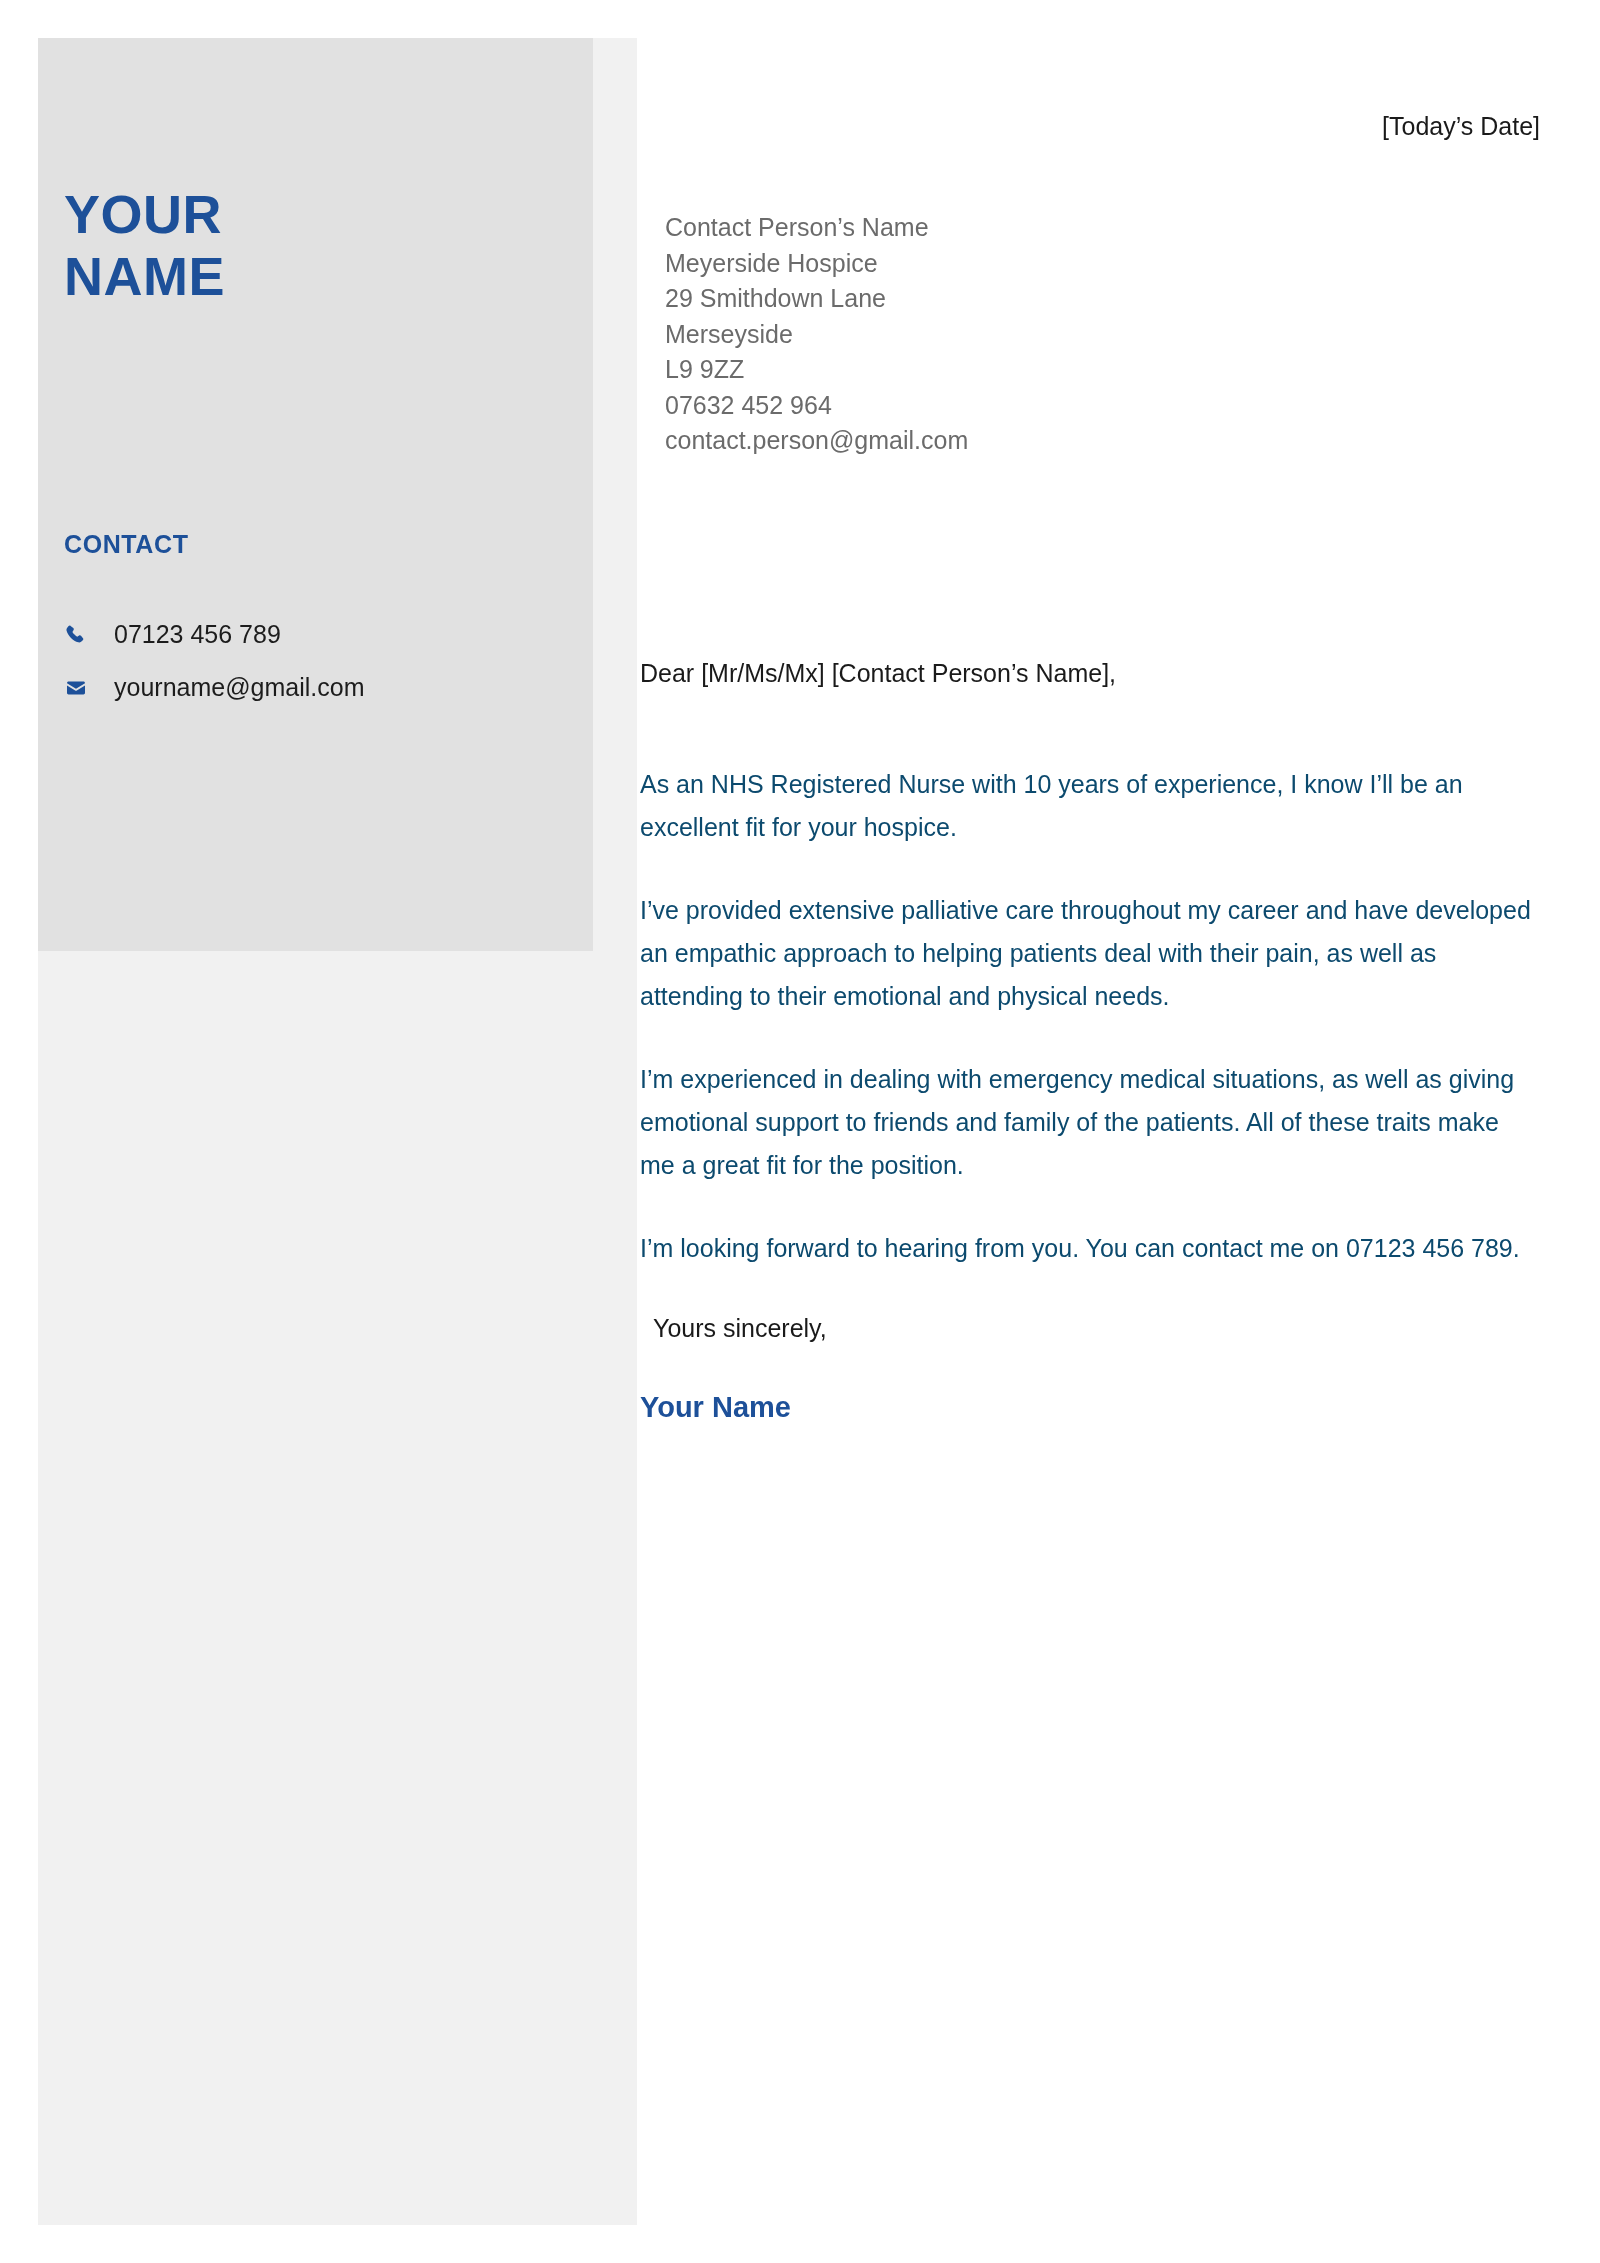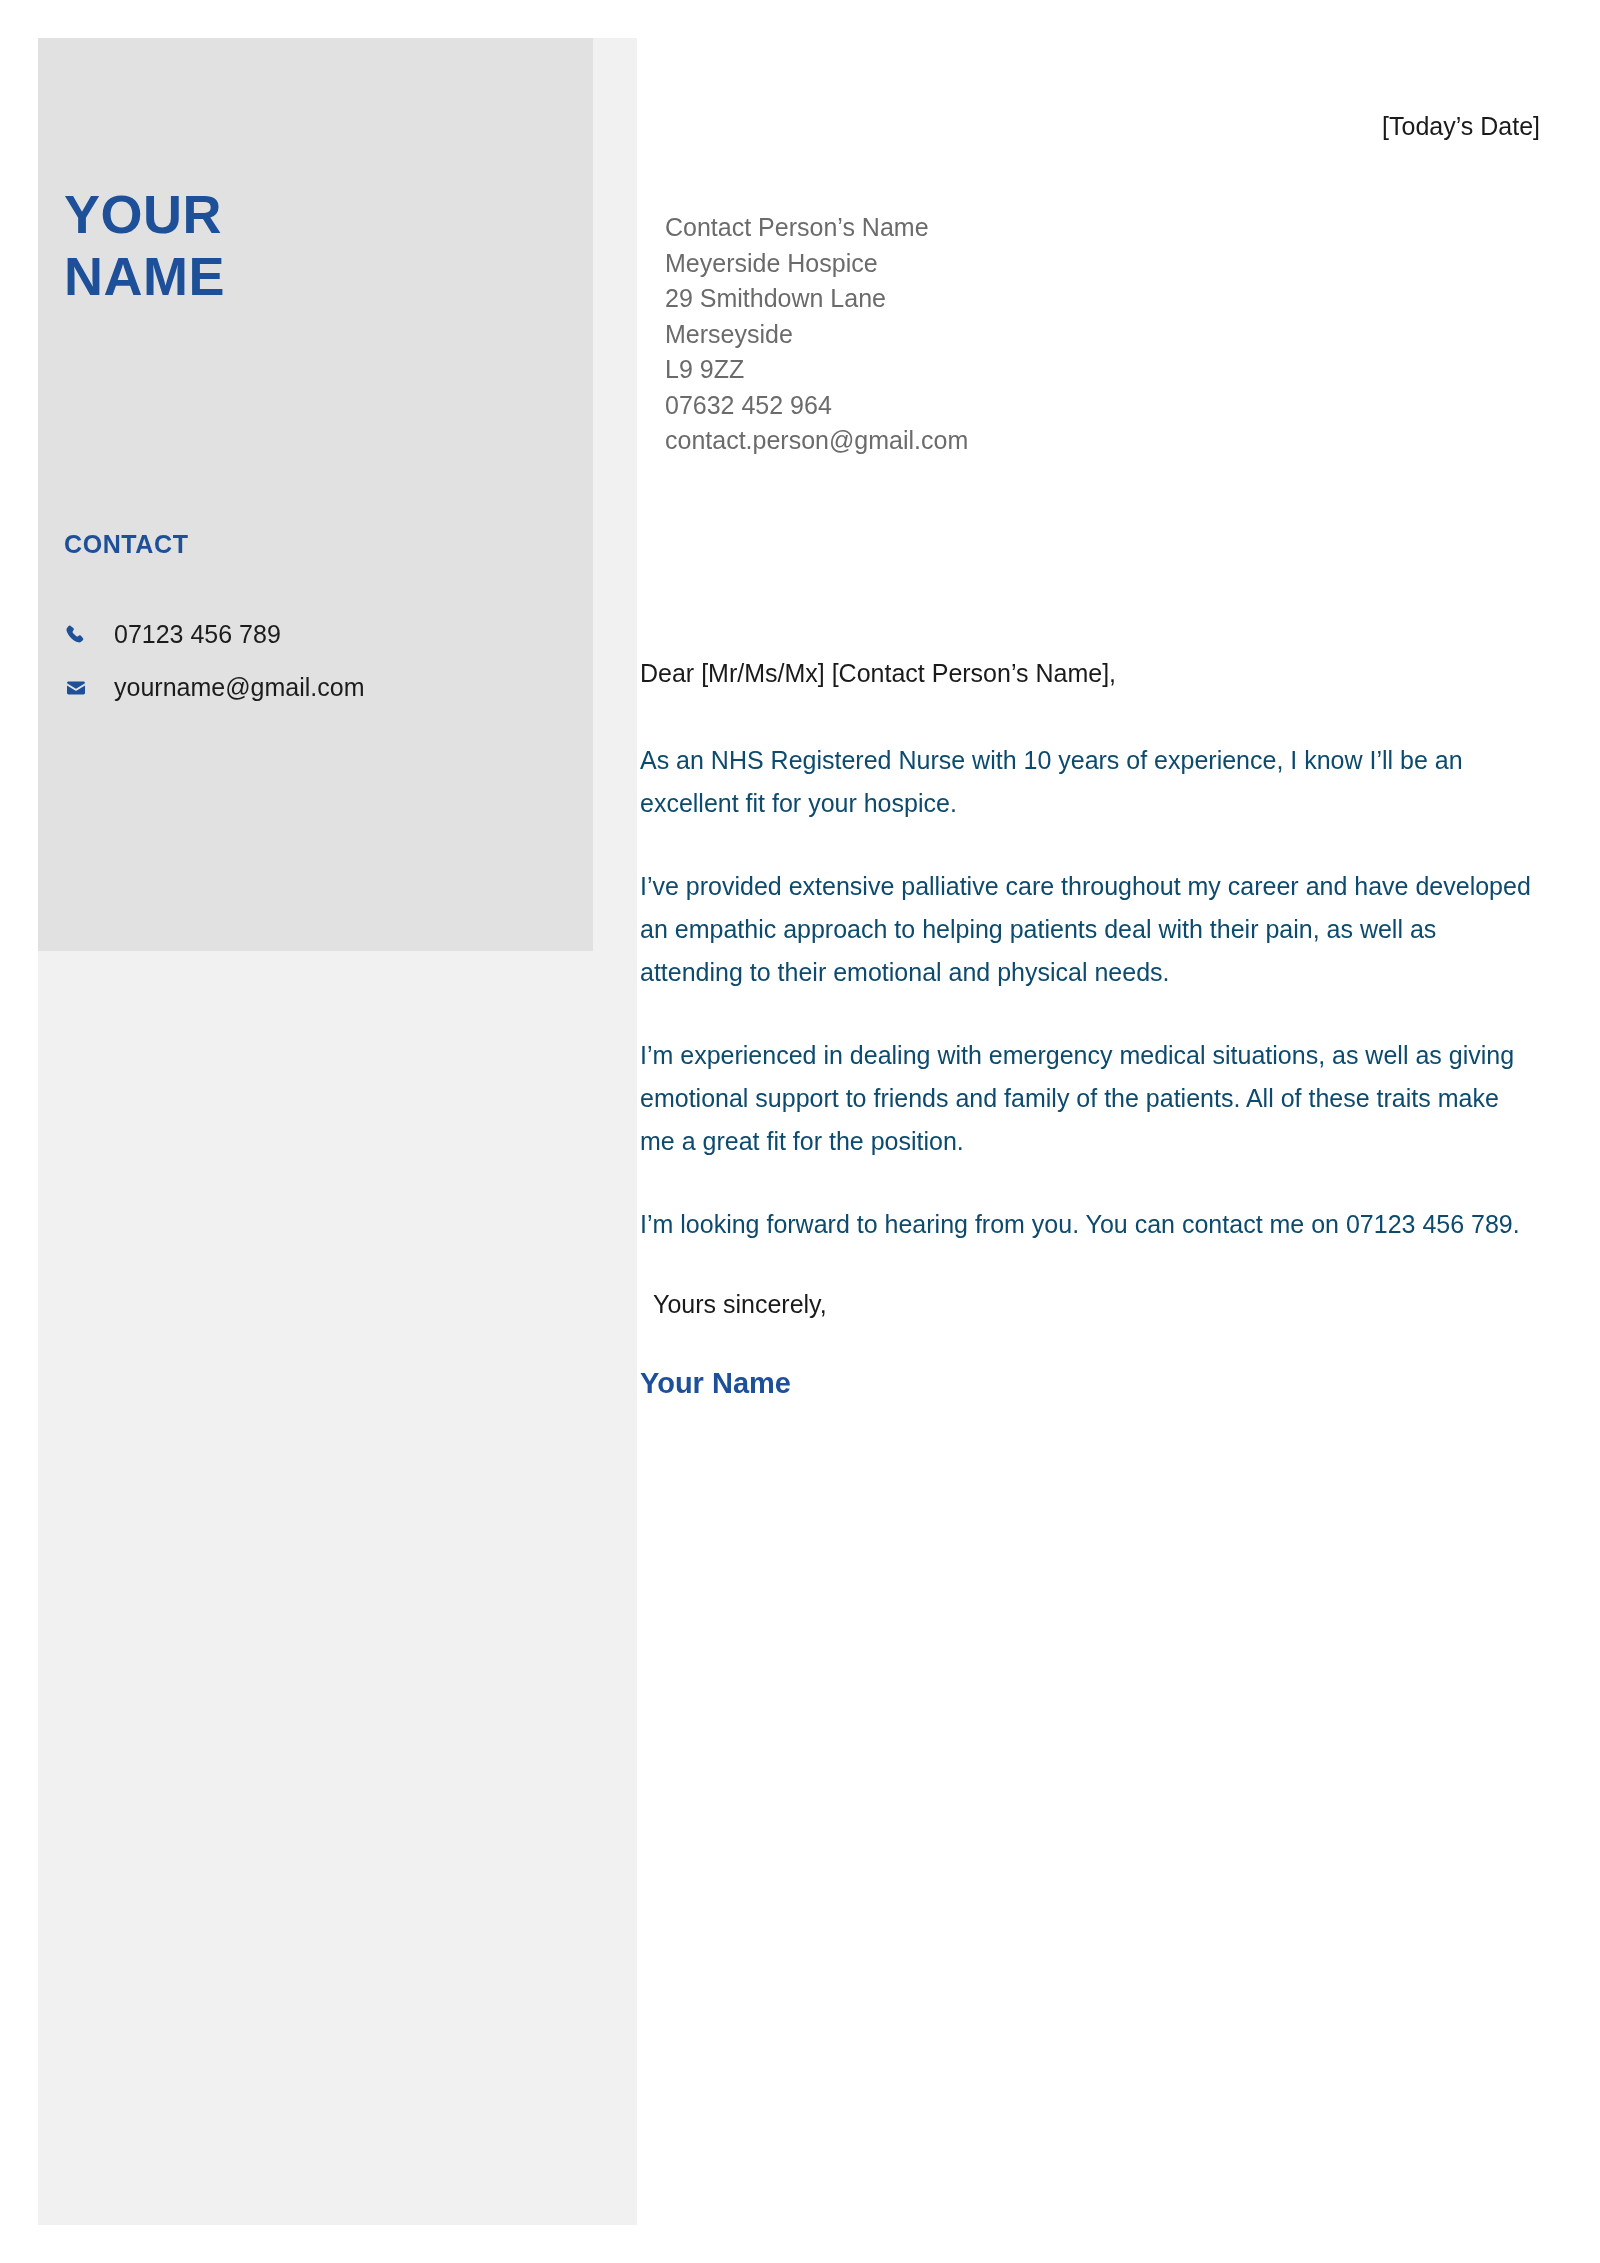--- a/index.html
+++ b/index.html
@@ -127,21 +127,21 @@
   .letter-body {
     position: absolute;
     left: 0;
     top: 655px;
     width: 900px;
   }
   .salutation {
     font-size: 25px;
     line-height: 1.45;
     color: #1a1a1a;
-    margin: 0 0 48px 0;
+    margin: 0 0 72px 0;
   }
   .para {
     font-size: 25px;
     line-height: 1.72;
     color: #0c4a6e;
     margin: 0 0 40px 0;
   }
   .closing {
     font-size: 25px;
     line-height: 1.45;

